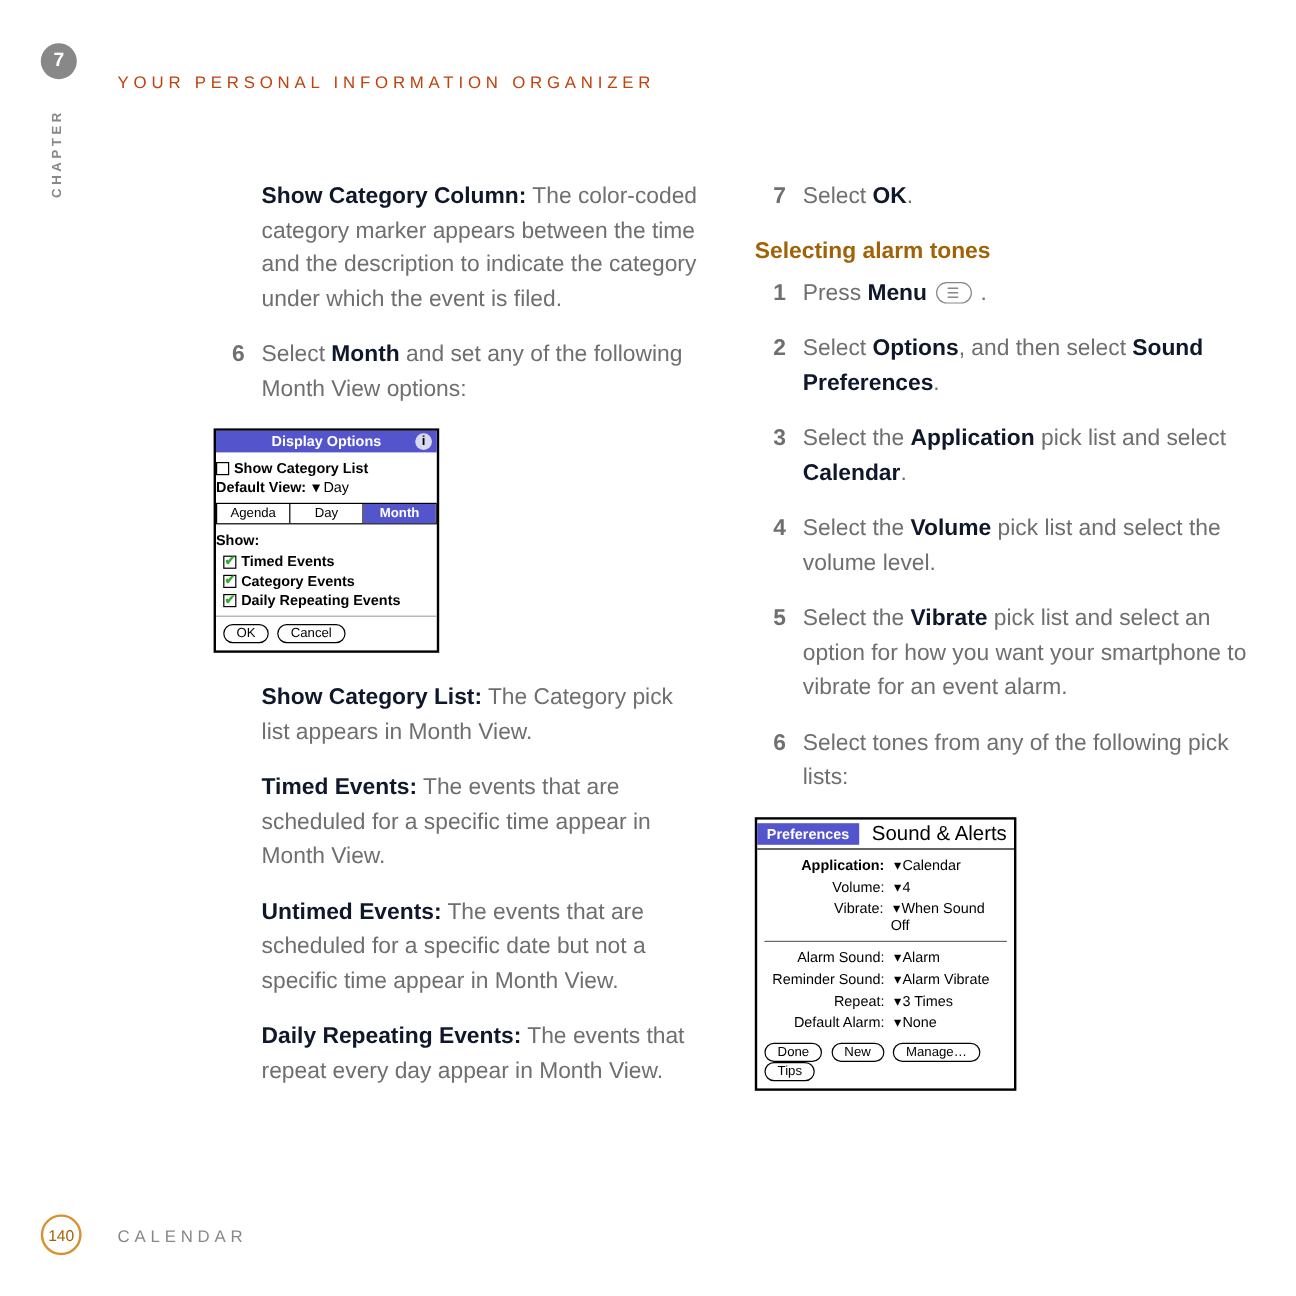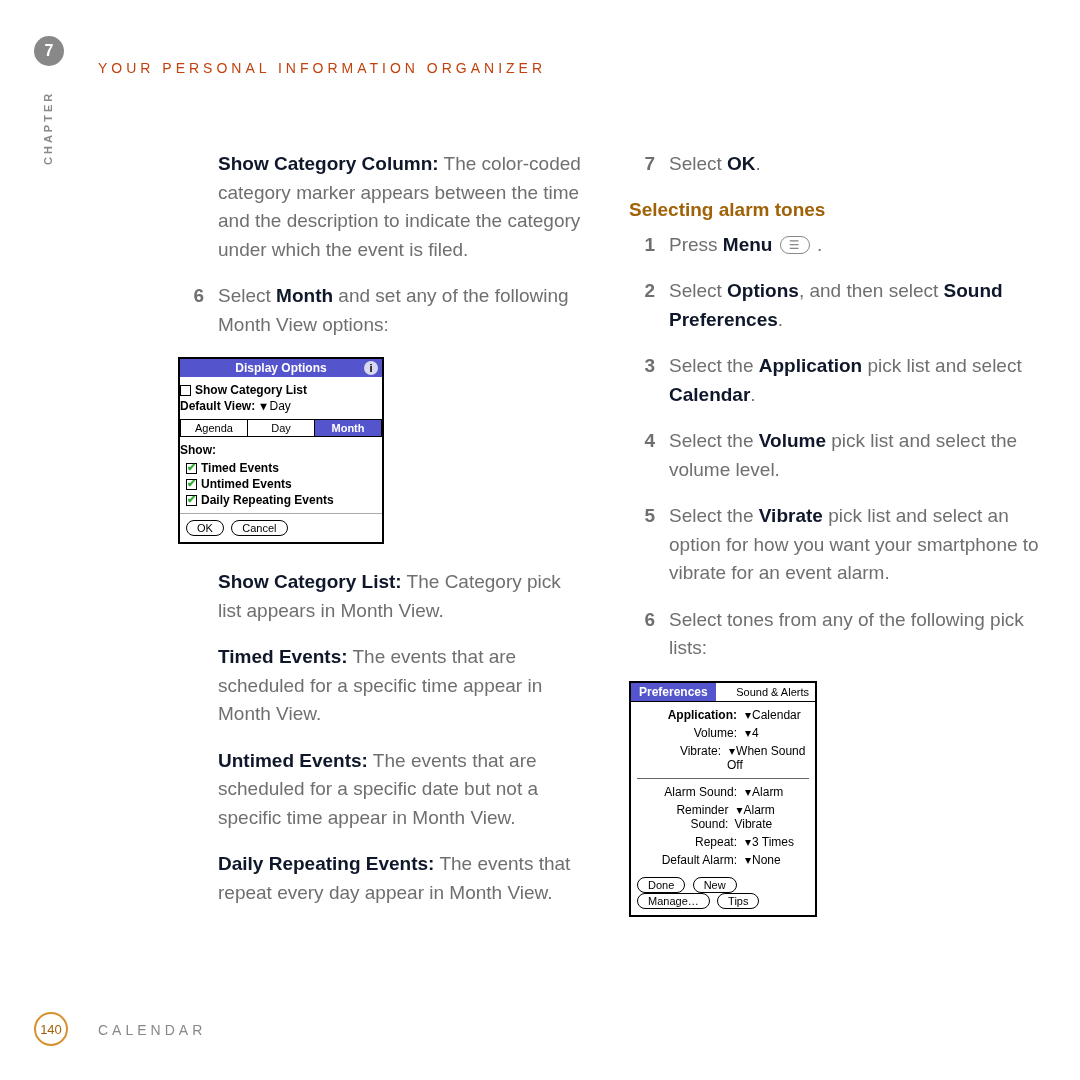--- a/index.html
+++ b/index.html
@@ -56,21 +56,21 @@
   }
   .col { flex: 1; }
   p { font-size: 19px; line-height: 1.5; margin-bottom: 18px; color: #6f6f6f; }
   .stepnum { font-weight: bold; color: #6f6f6f; display: inline-block; width: 26px; margin-left: -40px; text-align: right; margin-right: 14px; }
   .step { padding-left: 40px; }
   .bold { font-weight: bold; color: #0f172a; }
   .section-title { font-weight: bold; font-size: 19px; color: #a16207; margin-bottom: 10px; margin-top: 20px; }
 
   
   .dialog {
-    width: 206px;
+    width: 188px;
     border: 2px solid #000;
     background: #fff;
     font-family: Arial, sans-serif;
     font-size: 12px;
     color: #000;
     margin: 8px 0 24px 0;
   }
   .dialog-title {
     background: #5454cc;
     color: #fff;
@@ -112,21 +112,21 @@
     border: 1px solid #000;
     border-radius: 9px;
     padding: 1px 10px;
     font-size: 11px;
     margin-right: 4px;
     background: #fff;
   }
 
   
   .dialog2 {
-    width: 188px;
+    width: 218px;
     border: 2px solid #000;
     background: #fff;
     font-family: Arial, sans-serif;
     font-size: 12px;
     color: #000;
     margin-top: 10px;
   }
   .d2-title {
     display: flex;
     align-items: center;
@@ -135,21 +135,21 @@
   .d2-title-left {
     background: #5454cc;
     color: #fff;
     font-weight: bold;
     padding: 2px 8px;
   }
   .d2-title-right {
     flex: 1;
     text-align: right;
     padding: 2px 6px;
-    font-size: 11px;
+    font-size: 17px;
   }
   .prefrow { display: flex; padding: 2px 6px; }
   .preflabel { width: 100px; text-align: right; margin-right: 6px; }
   .prefval { }
   .prefval .dropdown-arrow::before { margin-right: 1px; }
   .d2-divider { border-top: 1px solid #666; margin: 4px 6px; }
   .d2-btnrow { padding: 8px 6px 6px; }
 
   
   .menu-icon {
@@ -225,21 +225,21 @@
           <span class="dropdown-arrow"></span><span style="font-weight:normal">Day</span>
         </div>
         <div class="tabrow">
           <div class="tab">Agenda</div>
           <div class="tab">Day</div>
           <div class="tab active">Month</div>
         </div>
         <div class="showlabel">Show:</div>
         <div class="oklist">
           <div class="checkbox-row"><span class="cb checked"></span><span>Timed Events</span></div>
-          <div class="checkbox-row"><span class="cb checked"></span><span>Untimed Events</span></div>
+          <div class="checkbox-row"><span class="cb checked"></span><span>Category Events</span></div>
           <div class="checkbox-row"><span class="cb checked"></span><span>Daily Repeating Events</span></div>
         </div>
       </div>
       <div class="btnrow">
         <span class="pbtn">OK</span>
         <span class="pbtn">Cancel</span>
       </div>
     </div>
 
     <p class="step">

